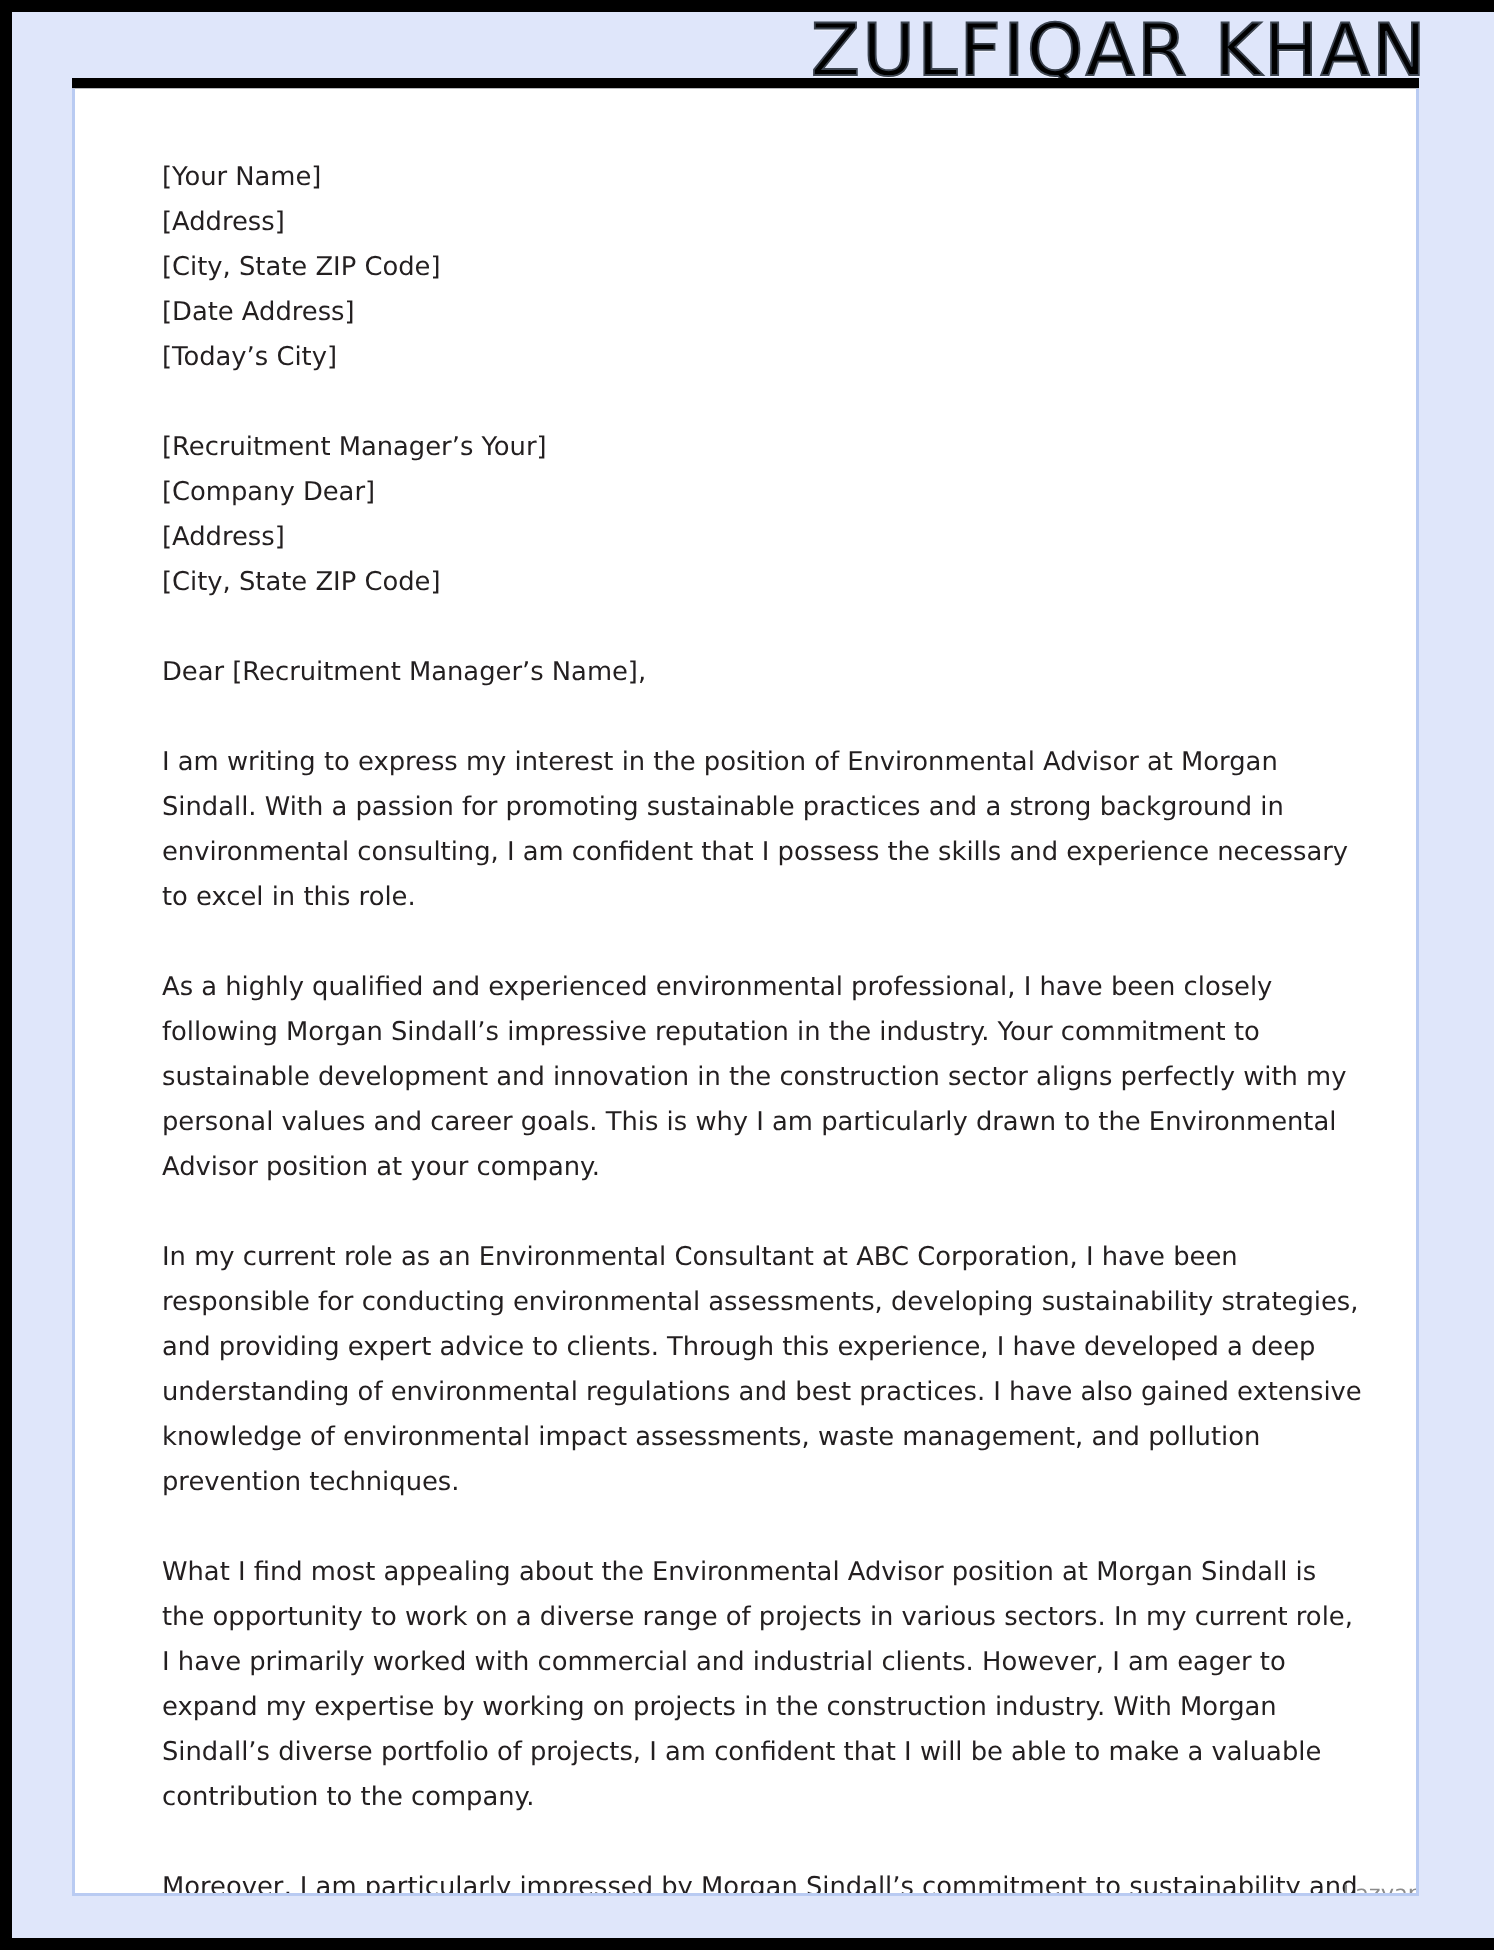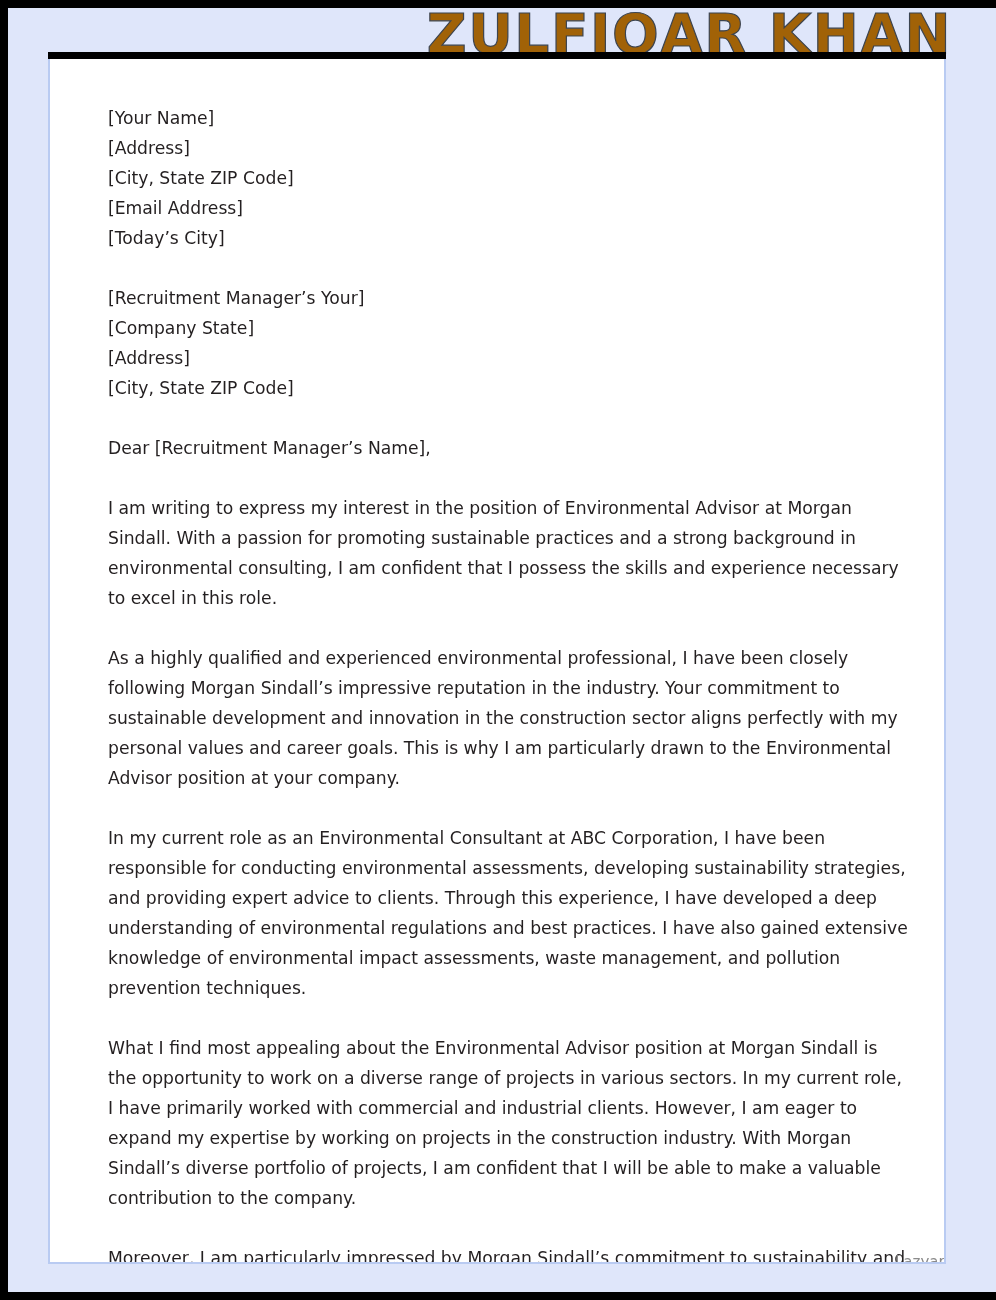--- a/index.html
+++ b/index.html
@@ -43,25 +43,25 @@
     width: 988px;
     height: 52px;
     box-sizing: border-box;
     padding-right: 44px;
     display: flex;
     align-items: center;
     justify-content: flex-end;
   }
   #applicant-name {
     font-family: "DejaVu Sans", sans-serif;
-    font-size: 55px;
+    font-size: 48px;
     line-height: 44px;
     letter-spacing: 1.5px;
-    font-weight: 700;
-    color: #a16207;
+    font-weight: 400;
+    color: #000000;
     -webkit-text-stroke: 1.2px #3c4450;
     text-shadow: 0 1px 0 rgba(255,255,255,0.55);
     white-space: nowrap;
     user-select: none;
   }
 
   
   #header-rule {
     position: absolute;
     left: 40px;
@@ -142,27 +142,27 @@
 
     <div id="header-rule"></div>
 
     <div id="letter-card">
       <div id="letter-body">
 
         <div class="addr-block">
           <span class="addr-line">[Your Name]</span>
           <span class="addr-line">[Address]</span>
           <span class="addr-line">[City, State ZIP Code]</span>
-          <span class="addr-line">[Email Address]</span>
+          <span class="addr-line">[Date Address]</span>
           <span class="addr-line">[Today’s City]</span>
         </div>
 
         <div class="addr-block">
           <span class="addr-line">[Recruitment Manager’s Your]</span>
-          <span class="addr-line">[Company State]</span>
+          <span class="addr-line">[Company Dear]</span>
           <span class="addr-line">[Address]</span>
           <span class="addr-line">[City, State ZIP Code]</span>
         </div>
 
         <p class="salutation">Dear [Recruitment Manager’s Name],</p>
 
         <p class="letter-para">I am writing to express my interest in the position of Environmental Advisor at Morgan Sindall. With a passion for promoting sustainable practices and a strong background in environmental consulting, I am confident that I possess the skills and experience necessary to excel in this role.</p>
         <p class="letter-para">As a highly qualified and experienced environmental professional, I have been closely following Morgan Sindall’s impressive reputation in the industry. Your commitment to sustainable development and innovation in the construction sector aligns perfectly with my personal values and career goals. This is why I am particularly drawn to the Environmental Advisor position at your company.</p>
         <p class="letter-para">In my current role as an Environmental Consultant at ABC Corporation, I have been responsible for conducting environmental assessments, developing sustainability strategies, and providing expert advice to clients. Through this experience, I have developed a deep understanding of environmental regulations and best practices. I have also gained extensive knowledge of environmental impact assessments, waste management, and pollution prevention techniques.</p>
         <p class="letter-para">What I find most appealing about the Environmental Advisor position at Morgan Sindall is the opportunity to work on a diverse range of projects in various sectors. In my current role, I have primarily worked with commercial and industrial clients. However, I am eager to expand my expertise by working on projects in the construction industry. With Morgan Sindall’s diverse portfolio of projects, I am confident that I will be able to make a valuable contribution to the company.</p>

